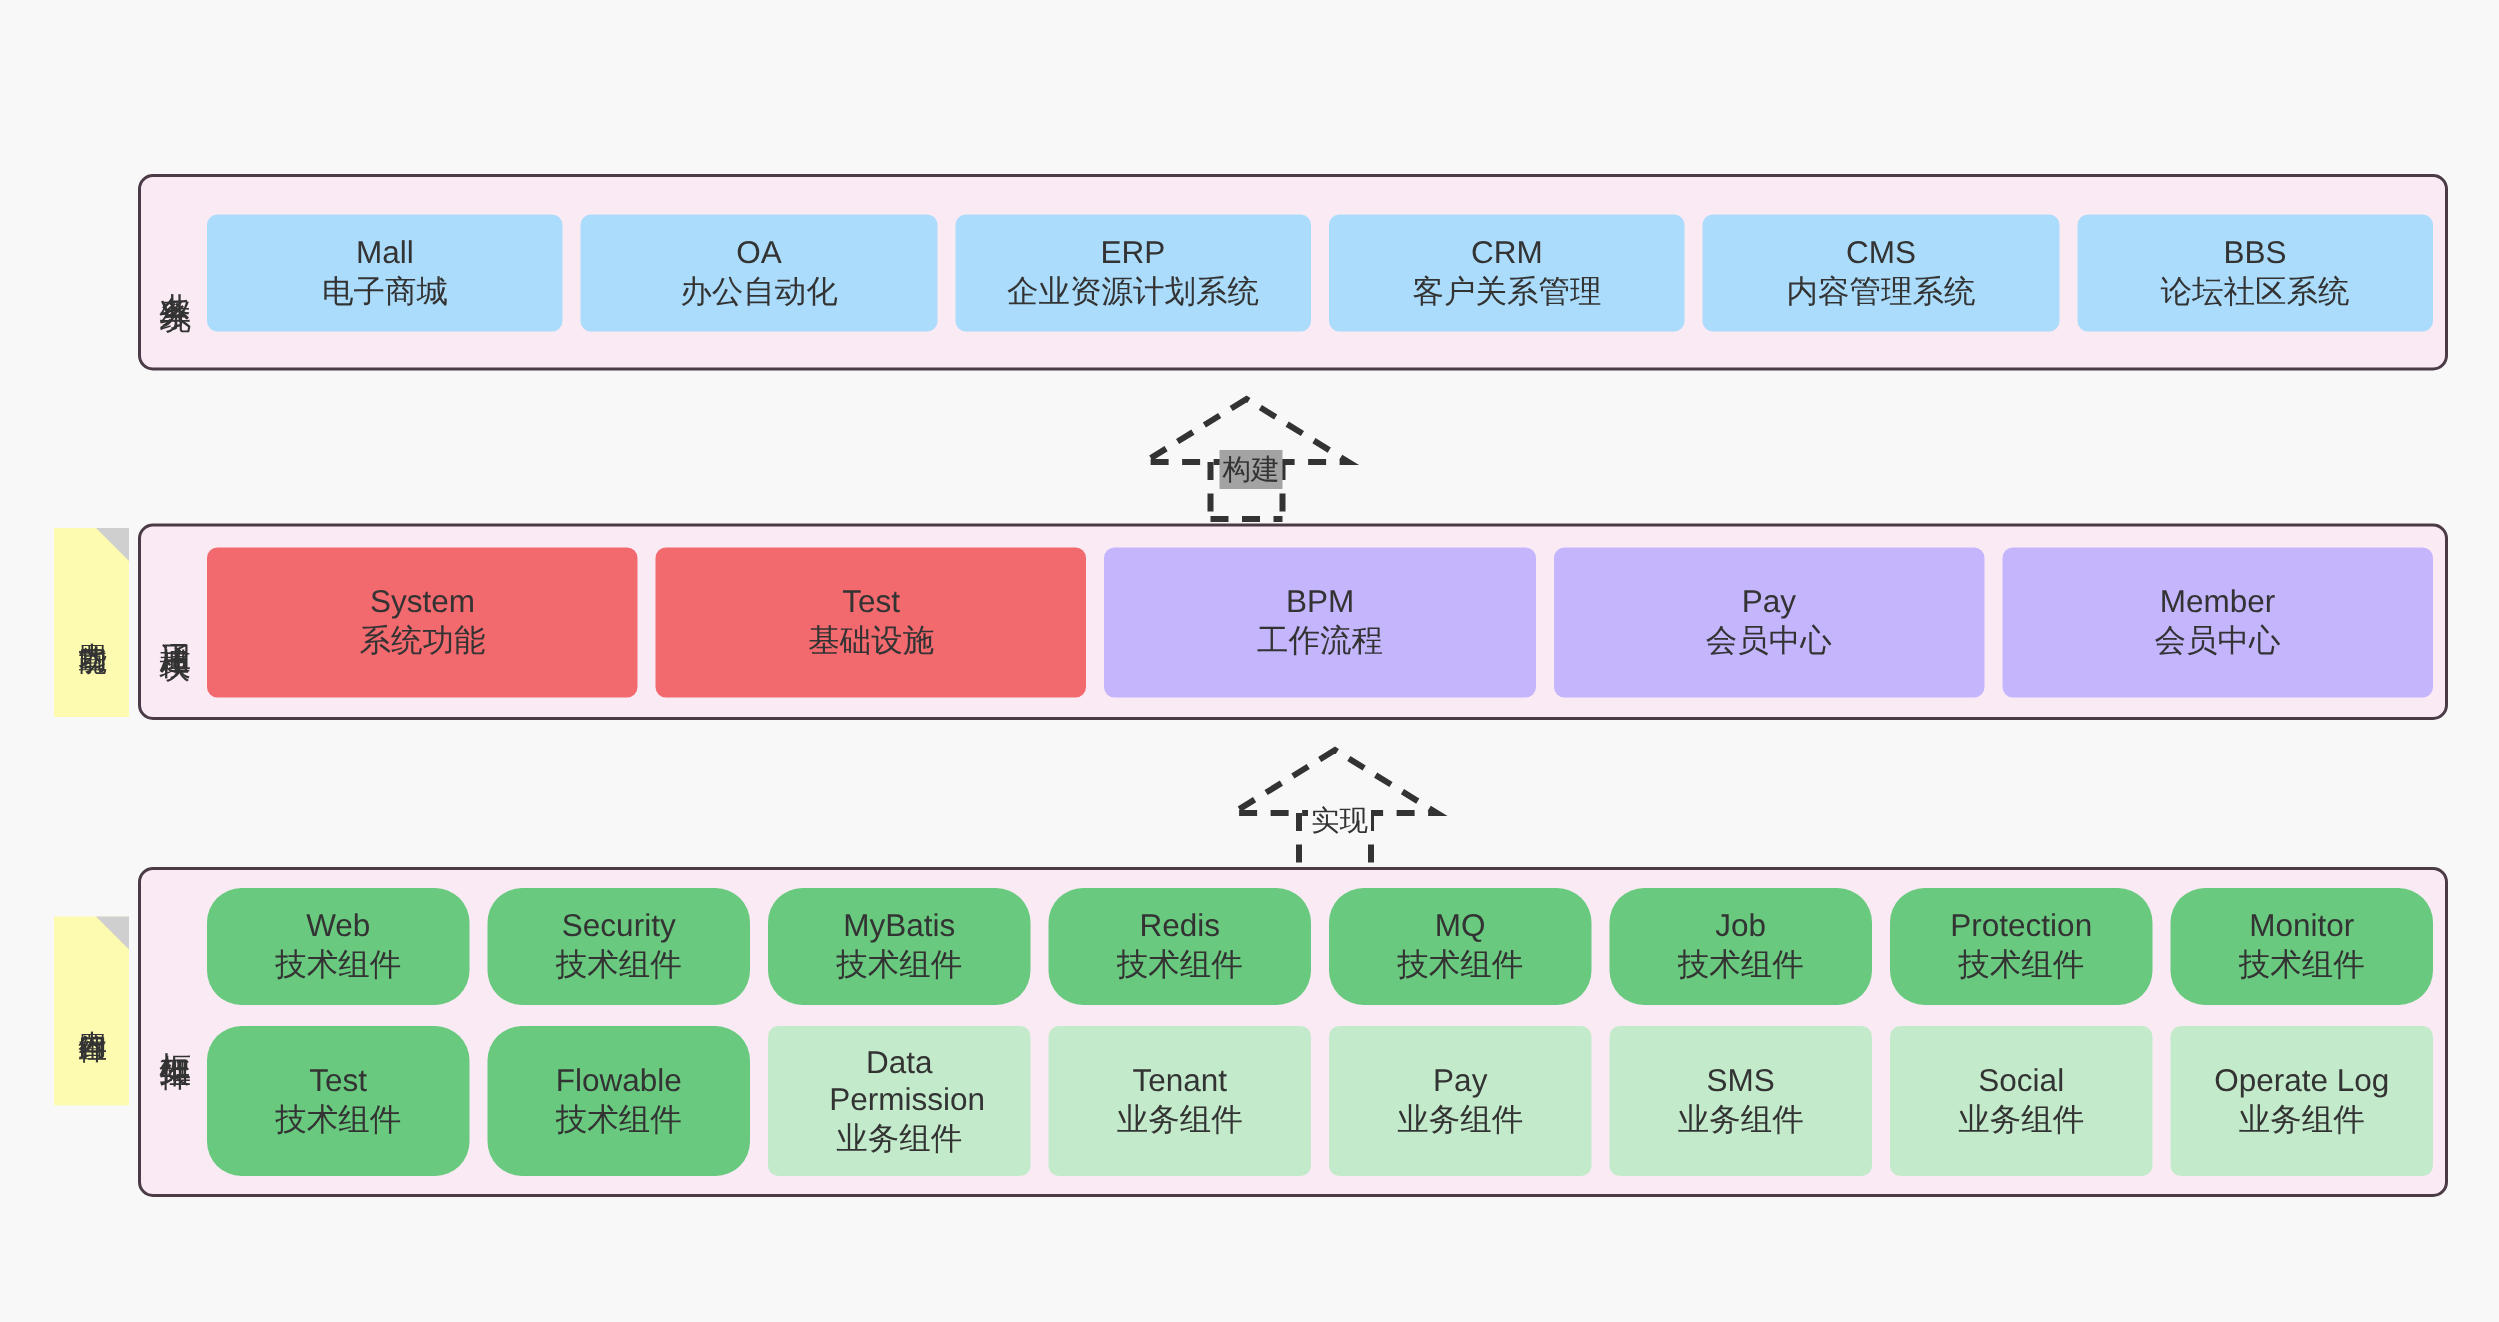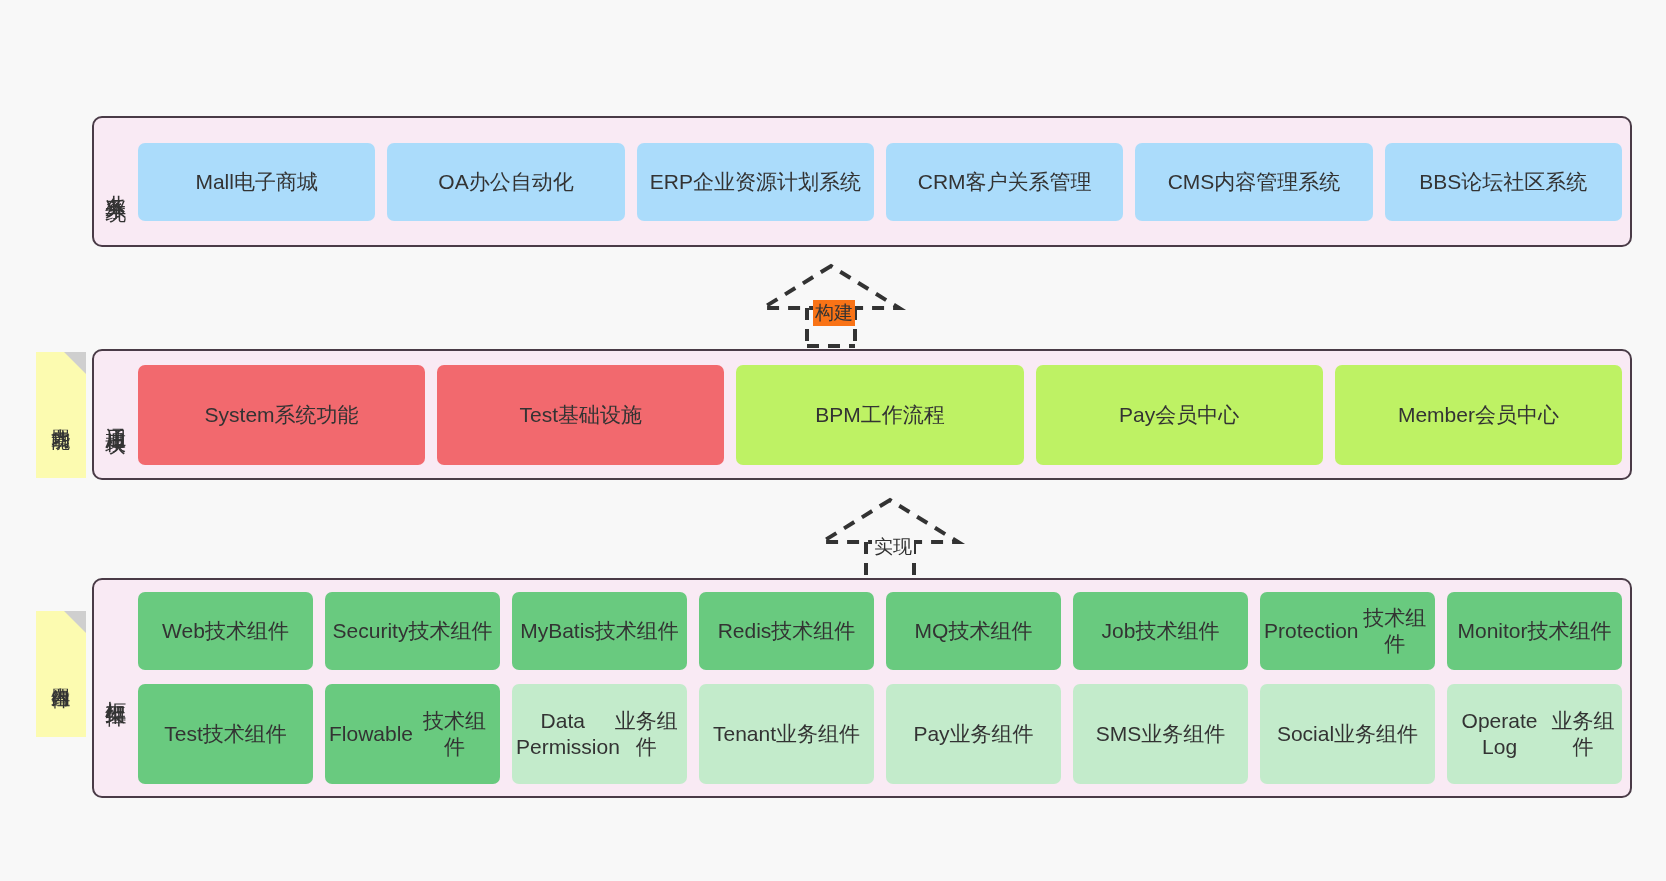--- a/index.html
+++ b/index.html
@@ -58,38 +58,38 @@
     flex-direction: column;
     width: 100%;
     gap: 14px;
   }
 
   
   .node {
     flex: 1 1 0;
     border-radius: 7px;
     display: flex;
-    flex-direction: row;
+    flex-direction: column;
     align-items: center;
     justify-content: center;
     text-align: center;
     font-size: 21px;
     line-height: 1.22;
     color: #333333;
-    padding: 6px 4px;
+    padding: 6px 16px;
     box-sizing: border-box;
     user-select: none;
   }
   .node .en { display: block; }
   .node .cn { display: block; }
 
   .node.blue      { background: #abdcfb; }
   .node.red       { background: #f2696e; }
-  .node.pink      { background: #bef264; }
-  .node.green     { background: #69ca7f; }
+  .node.pink      { background: #c4b5fd; }
+  .node.green     { background: #69ca7f; border-radius: 23px; }
   .node.lightgreen{ background: #c3ebcb; }
 
   
   .sticky {
     position: absolute;
     background: #fcfbb0;
     box-sizing: border-box;
     display: flex;
     align-items: center;
     justify-content: center;
@@ -164,21 +164,21 @@
   </div>
 </div>
 
 <div class="arrow" style="left:755px; top:258px; width:160px; height:90px;">
   <svg width="160" height="90" viewBox="0 0 160 90" xmlns="http://www.w3.org/2000/svg">
 
     <path d="M 76 8 L 8 50 L 144 50 Z" fill="#f8f8f8" stroke="#333333" stroke-width="4" stroke-dasharray="12,9" stroke-linejoin="miter"></path>
 
     <path d="M 52 50 L 52 90 M 100 50 L 100 90 M 52 88 L 100 88" fill="none" stroke="#333333" stroke-width="4" stroke-dasharray="12,9"></path>
   </svg>
-  <span class="arrow-label" style="left:58px; top:42px; background:#f97316; padding:0 2px;">构建</span>
+  <span class="arrow-label" style="left:58px; top:42px; background:#a3a3a3; padding:0 2px;">构建</span>
 </div>
 
 <div class="sticky" style="left:36px; top:352px; width:50px; height:126px;">
   <span>内置功能</span>
 </div>
 
 <div class="layer" id="layer-common-modules" style="left:92px; top:349px; width:1540px; height:131px;">
   <div class="layer-title">通用模块</div>
   <div class="layer-body">
     <div class="row" style="height:100px;">

